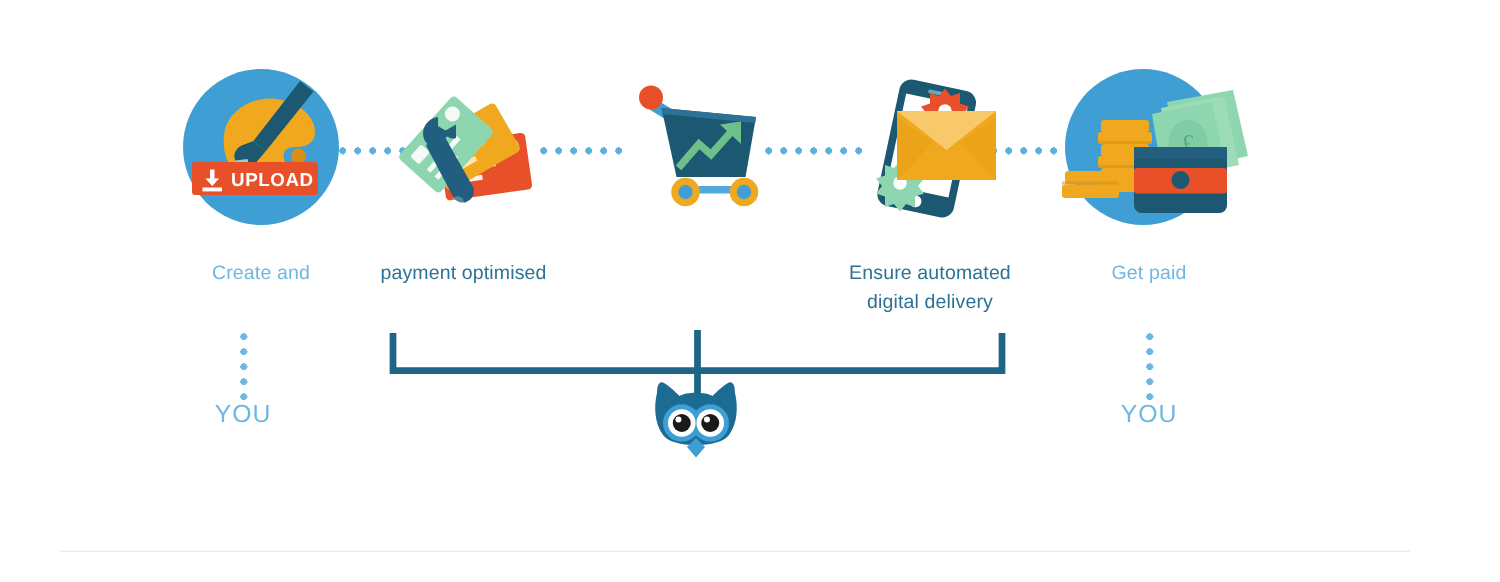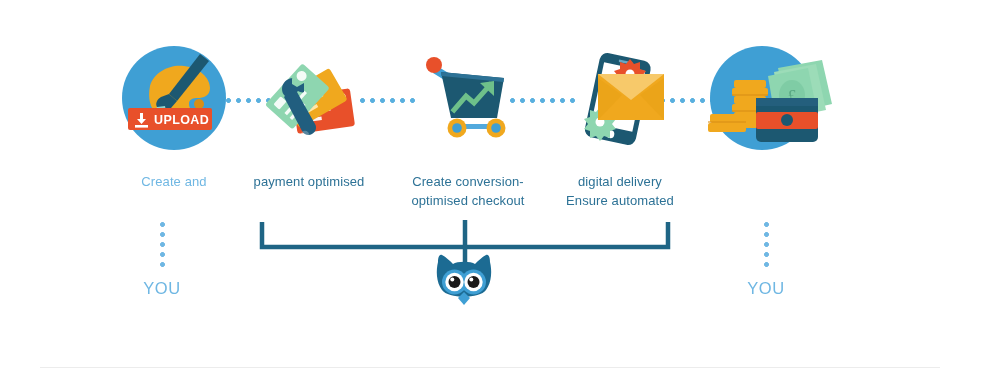--- a/index.html
+++ b/index.html
@@ -63,21 +63,20 @@
   }
   .you-dots {
     width: 5px;
     height: 45px;
     margin: 0 auto;
     background-image: radial-gradient(circle at 2.5px 2.5px, #6fb7e3 2.2px, rgba(0,0,0,0) 2.4px);
     background-size: 5px 10px;
     background-repeat: repeat-y;
   }
   .you-text {
-    margin-top: 12px;
     font-size: 16.5px;
     color: #6fb7e3;
     letter-spacing: .6px;
   }
 
   
   .bracket { position: absolute; left: 255px; top: 218px; }
 
   
   .owl { position: absolute; left: 428px; top: 252px; }
@@ -182,24 +181,20 @@
         <path d="M86 41 L86 56 L72 43 Z" fill="#6ec08a"></path>
 
         <rect x="44" y="84" width="48" height="5" rx="2.5" fill="#52a9dd"></rect>
 
         <circle cx="49" cy="88" r="9.5" fill="#f0a81e"></circle>
         <circle cx="49" cy="88" r="4.8" fill="#3f9fd4"></circle>
         <circle cx="88" cy="88" r="9.5" fill="#f0a81e"></circle>
         <circle cx="88" cy="88" r="4.8" fill="#3f9fd4"></circle>
       </svg>
     </div>
-    <div class="step-label label-dark">
-      <div>Create conversion-</div>
-      <div>optimised checkout</div>
-    </div>
   </div>
 
   <div class="step" style="left:540px;">
     <div class="icon-box">
       <svg width="120" height="118" viewBox="0 0 120 118" aria-hidden="true">
 
         <g transform="rotate(12 58 58)">
           <rect x="32" y="16" width="52" height="86" rx="8" fill="#1c5871"></rect>
           <rect x="37" y="26" width="42" height="62" fill="#ffffff"></rect>
           <rect x="51" y="20" width="14" height="2.6" rx="1.3" fill="#6aa6c1"></rect>
@@ -215,22 +210,22 @@
         </g>
         <circle cx="40" cy="82" r="4.5" fill="#ffffff"></circle>
 
         <rect x="38" y="34" width="66" height="46" fill="#f0a81e"></rect>
         <path d="M38 34 L71 60 L104 34 Z" fill="#f7c96a"></path>
         <path d="M38 80 L62 55 L38 38 Z" fill="#e8a115" opacity=".55"></path>
         <path d="M104 80 L80 55 L104 38 Z" fill="#e8a115" opacity=".55"></path>
       </svg>
     </div>
     <div class="step-label label-dark">
+      <div>Ensure automated</div>
       <div>digital delivery</div>
-      <div>Ensure automated</div>
     </div>
   </div>
 
   <div class="step" style="left:686px;">
     <div class="icon-box">
       <svg width="140" height="118" viewBox="0 0 140 118" aria-hidden="true">
         <circle cx="66" cy="58" r="52" fill="#3f9fd4"></circle>
 
         <g>
           <path d="M82 28 L126 20 L136 64 L92 74 Z" fill="#8ed6b0"></path>
@@ -255,20 +250,23 @@
           <rect x="36" y="70" width="36" height="2"></rect>
           <rect x="12" y="81" width="38" height="2"></rect>
         </g>
 
         <rect x="60" y="58" width="62" height="44" rx="5" fill="#1c5871"></rect>
         <rect x="60" y="72" width="62" height="17" rx="2" fill="#e8502a"></rect>
         <circle cx="91" cy="80" r="6" fill="#1c5871"></circle>
         <path d="M60 58 h62 v8 H60 z" fill="#245f7d"></path>
       </svg>
     </div>
+    <div class="step-label label-light">
+      <div>Get paid</div>
+    </div>
   </div>
 
   <div class="you-group" style="left:82px; top:222px;">
     <div class="you-dots"></div>
     <div class="you-text">YOU</div>
   </div>
 
   <div class="you-group" style="left:686px; top:222px;">
     <div class="you-dots"></div>
     <div class="you-text">YOU</div>

